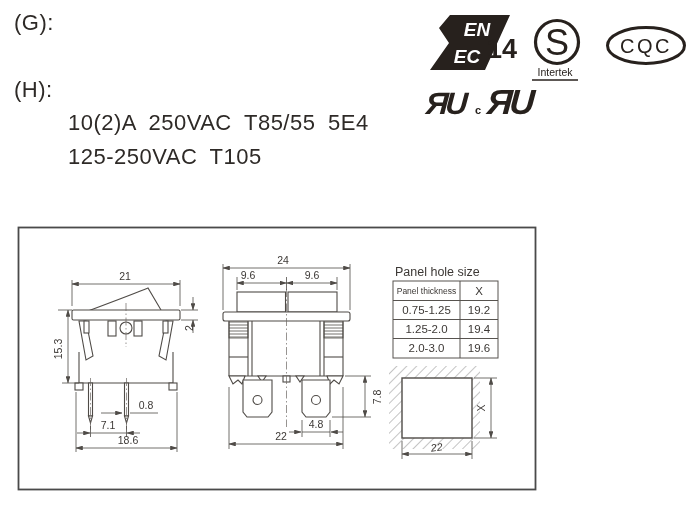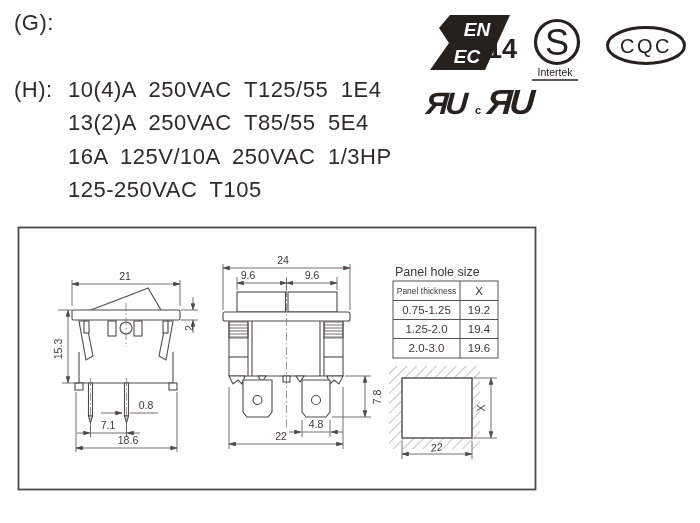--- a/index.html
+++ b/index.html
@@ -31,29 +31,24 @@
 
   <div class="ratings">
     <div class="rline">
       <span class="pre">(G):</span>
     </div>
     <div class="rline">
       <span class="pre"></span>
     </div>
     <div class="rline">
       <span class="pre">(H):</span>
-      <span>10(4)A 250VAC T125/55 1E4</span>
     </div>
     <div class="rline">
       <span class="pre"></span>
-      <span>13(2)A 250VAC T85/55 5E4</span>
-    </div>
-    <div class="rline">
-      <span class="pre"></span>
-      <span>16A 125V/10A 250VAC 1/3HP</span>
+      <span>10(2)A 250VAC T85/55 5E4</span>
     </div>
     <div class="rline">
       <span class="pre"></span>
       <span>125-250VAC T105</span>
     </div>
   </div>
 
   <svg class="logo" style="left:425px;top:10px" width="105" height="65" viewBox="0 0 105 65">
     <polygon points="25,5 85,5 60,60 5,60 24,33 14,18" fill="#27211d"></polygon>
     <text x="52" y="26" text-anchor="middle" font-size="19" font-weight="700" font-style="italic" fill="#ffffff">EN</text>

